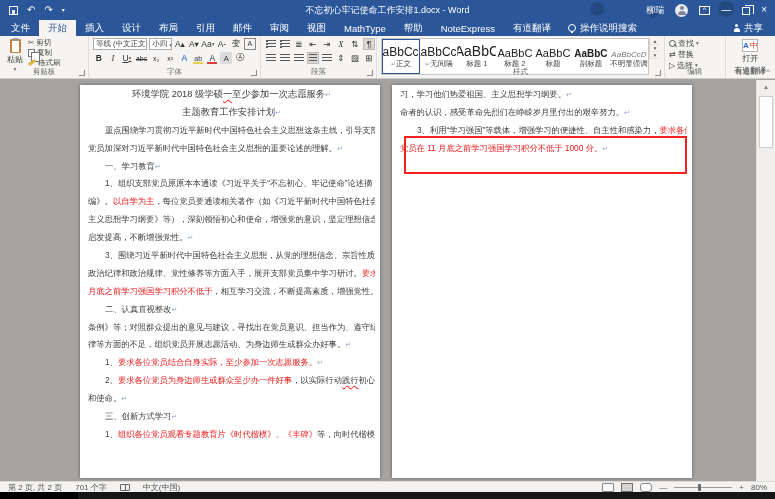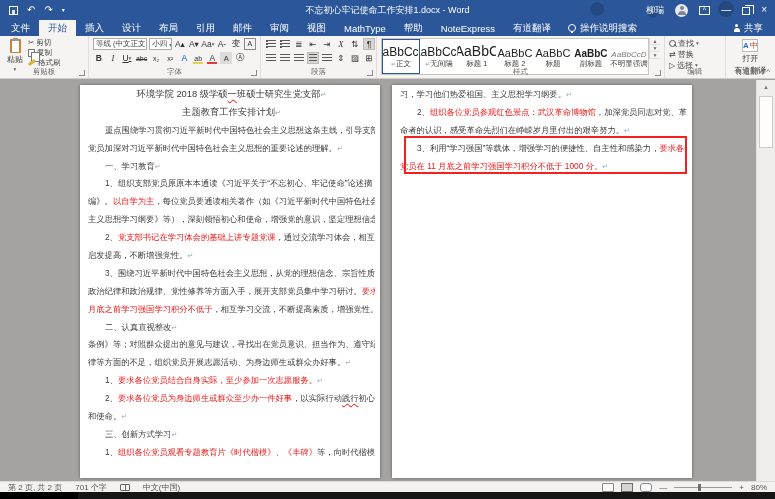--- a/index.html
+++ b/index.html
@@ -347,47 +347,45 @@
     </div>
     <div class="glabel">有道翻译</div>
   </div>
 
   <span class="collapse">^</span>
 </div>
 
 <div class="docarea">
   <div class="page left">
     <div class="ptext" id="leftLines">
-        <div class="dline c t"><span>环境学院 2018 级学硕</span><span class="skw">一</span><span>班硕士研究生党支部</span><span class="sm">↵</span></div>
+        <div class="dline c t"><span>环境学院 2018 级学硕</span><span class="skw">一</span><span>至少参加一次志愿服务</span><span class="sm">↵</span></div>
         <div class="dline c t"><span>主题教育工作安排计划</span><span class="sm">↵</span></div>
         <div class="dline in"><span>重点围绕学习贯彻习近平新时代中国特色社会主义思想这条主线，引导支部</span></div>
         <div class="dline"><span>党员加深对习近平新时代中国特色社会主义思想的重要论述的理解。</span><span class="sm">↵</span></div>
         <div class="dline in"><span>一、学习教育</span><span class="sm">↵</span></div>
         <div class="dline in"><span>1、组织支部党员原原本本通读《习近平关于“不忘初心、牢记使命”论述摘</span></div>
         <div class="dline"><span>编》。</span><span class="sr">以自学为主</span><span>，每位党员要通读相关著作（如《习近平新时代中国特色社会</span></div>
         <div class="dline"><span>主义思想学习纲要》等），深刻领悟初心和使命，增强党的意识，坚定理想信念。</span></div>
-        <div class="dline in"><span>2、</span><span class="sr">党支部书记在学习体会的基础上讲专题党课</span><span>，通过交流学习体会，相互</span></div>
         <div class="dline"><span>启发提高，不断增强党性。</span><span class="sm">↵</span></div>
         <div class="dline in"><span>3、围绕习近平新时代中国特色社会主义思想，从党的理想信念、宗旨性质、</span></div>
         <div class="dline"><span>政治纪律和政治规律、党性修养等方面入手，展开支部党员集中学习研讨。</span><span class="sr">要求</span></div>
         <div class="dline"><span class="sr">月底之前学习强国学习积分不低于</span><span>，相互学习交流，不断提高素质，增强党性。</span></div>
         <div class="dline in"><span>二、认真直视整改</span><span class="sm">↵</span></div>
         <div class="dline"><span>条例》等；对照群众提出的意见与建议，寻找出在党员意识、担当作为、遵守纪</span></div>
         <div class="dline"><span>律等方面的不足，组织党员开展志愿活动、为身边师生或群众办好事。</span><span class="sm">↵</span></div>
         <div class="dline in"><span>1、</span><span class="sr">要求各位党员结合自身实际，至少参加一次志愿服务。</span><span class="sm">↵</span></div>
         <div class="dline in"><span>2、</span><span class="sr">要求各位党员为身边师生或群众至少办一件好事</span><span>，以实际行动</span><span class="skw">践行</span><span>初心</span></div>
         <div class="dline"><span>和使命。</span><span class="sm">↵</span></div>
         <div class="dline in"><span>三、创新方式学习</span><span class="sm">↵</span></div>
         <div class="dline in"><span>1、</span><span class="sr">组织各位党员观看专题教育片《时代楷模》、《丰碑》</span><span>等，向时代楷模学</span></div>
       </div>
   </div>
   <div class="page right">
     <div class="ptext" id="rightLines">
         <div class="dline"><span>习，学习他们热爱祖国、主义思想学习纲要。</span><span class="sm">↵</span></div>
-        <div class="dline in"><span>2、</span><span class="sr">组织各位党员参观红色景点：武汉革命博物馆</span><span>，加深党员同志对党、革</span></div>
         <div class="dline"><span>命者的认识，感受革命先烈们在峥嵘岁月里付出的艰辛努力。</span><span class="sm">↵</span></div>
         <div class="dline in"><span>3、利用“学习强国”等载体，增强学习的便捷性、自主性和感染力，</span><span class="sr">要求各位</span></div>
         <div class="dline"><span class="sr">党员在 11 月底之前学习强国学习积分不低于 1000 分。</span><span class="sm">↵</span></div>
       </div>
     <div class="redbox"></div>
   </div>
 </div>
 
 <div class="vscroll">
   <div class="vs-up">▲</div>

